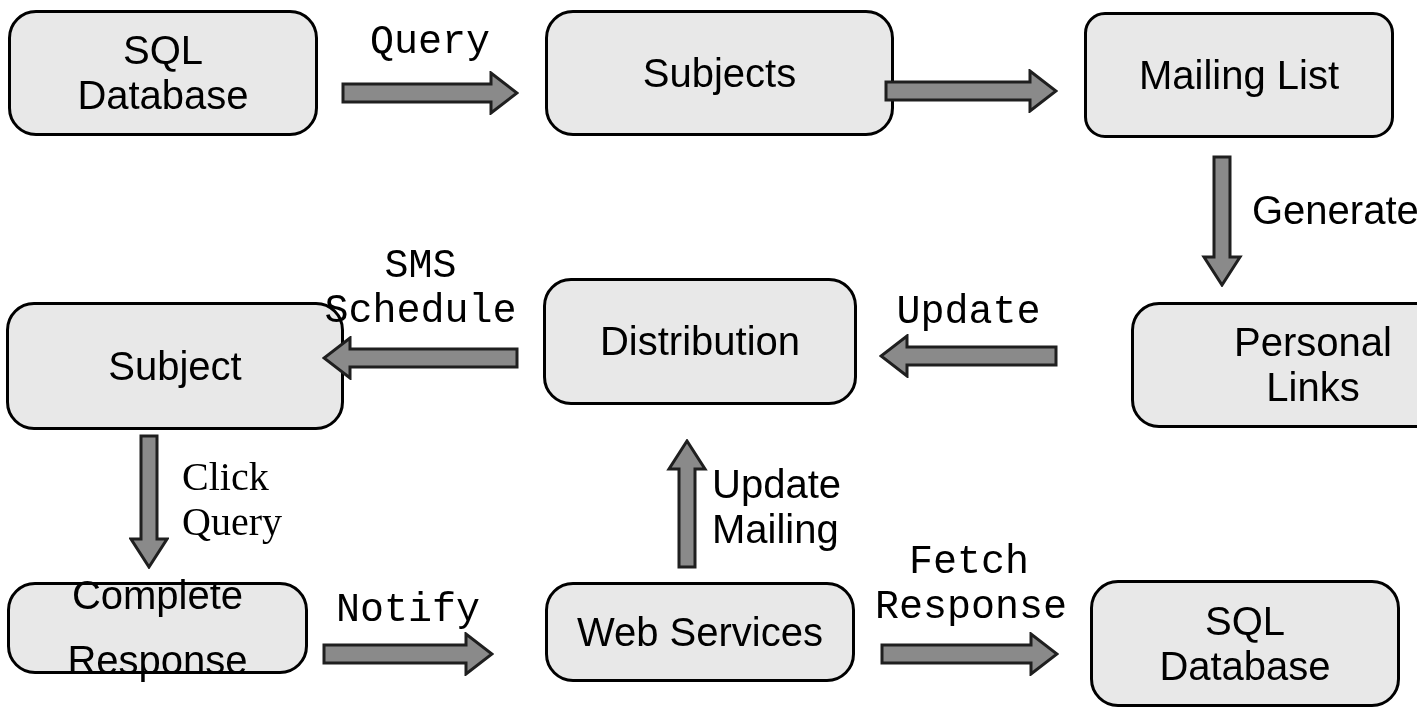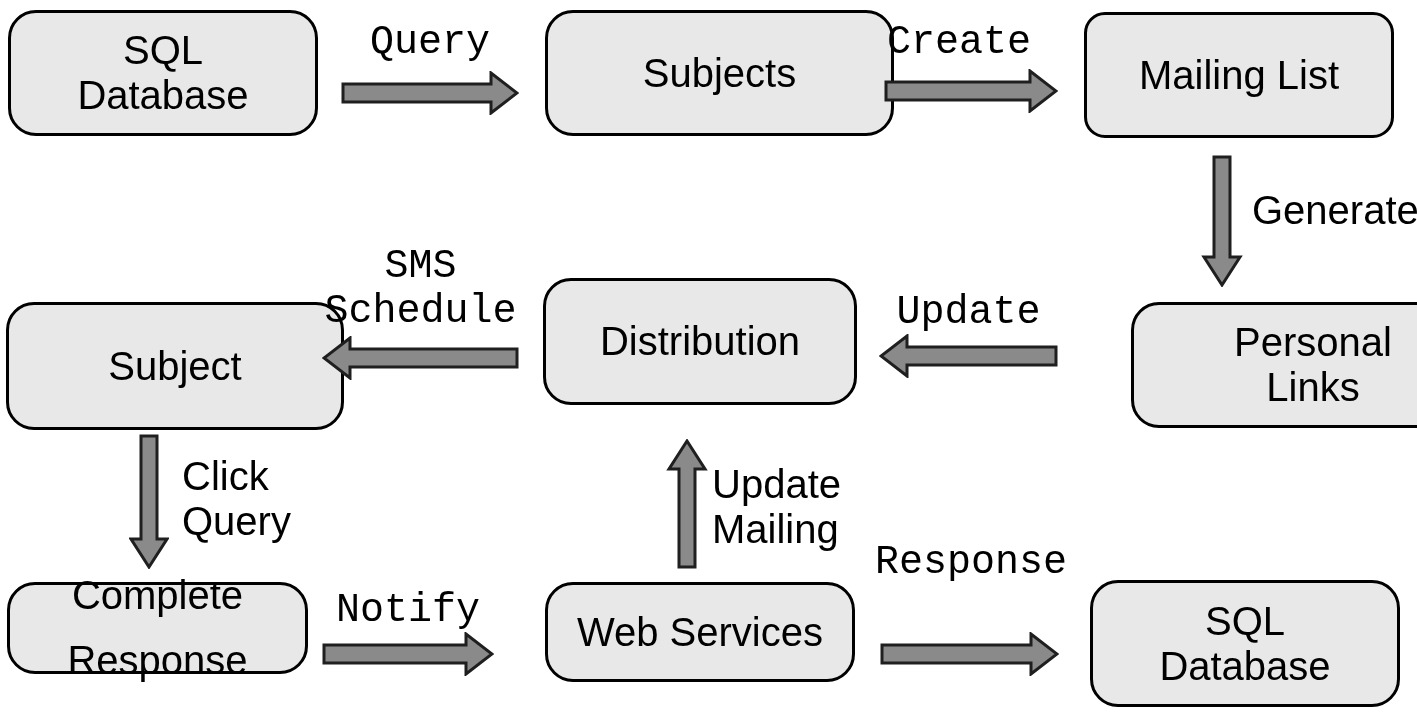--- a/index.html
+++ b/index.html
@@ -80,37 +80,37 @@
   </div>
   <div class="node" style="left:545px; top:582px; width:310px; height:100px;">
     <span>Web Services</span>
   </div>
   <div class="node" style="left:1090px; top:580px; width:310px; height:127px;">
     <span>SQL</span>
     <span>Database</span>
   </div>
 
   <div class="edge-label center" style="left:341px; top:20px; width:178px;">Query</div>
-  <div class="edge-label center" style="left:872px; top:20px; width:174px;">Create</div>
   <div class="edge-label" style="left:1252px; top:188px;">Generate</div>
   <div class="edge-label center" style="left:879px; top:290px; width:179px;">Update</div>
   <div class="edge-label center" style="left:322px; top:244px; width:197px;">
     <div>SMS</div>
     <div>Schedule</div>
   </div>
-  <div class="edge-label" style="left:182px; top:454px;">
+  <div class="edge-label" style="left:182px; top:454px;font-family:Liberation Serif, serif;">
     <div>Click</div>
     <div>Query</div>
   </div>
   <div class="edge-label center" style="left:322px; top:588px; width:172px;">Notify</div>
   <div class="edge-label" style="left:712px; top:462px;">
     <div>Update</div>
     <div>Mailing</div>
   </div>
   <div class="edge-label center" style="left:875px; top:540px; width:188px;">
+    <div>Fetch</div>
     <div>Response</div>
   </div>
 
   <svg class="arrow" style="left:341px; top:71px;" width="178" height="44" viewBox="0 0 178 44">
     <polygon points="2,13 150,13 150,2 176,22 150,42 150,31 2,31"></polygon>
   </svg>
   <svg class="arrow" style="left:884px; top:69px;" width="174" height="44" viewBox="0 0 174 44">
     <polygon points="2,13 146,13 146,2 172,22 146,42 146,31 2,31"></polygon>
   </svg>
   <svg class="arrow" style="left:1201px; top:155px;" width="42" height="132" viewBox="0 0 42 132">

